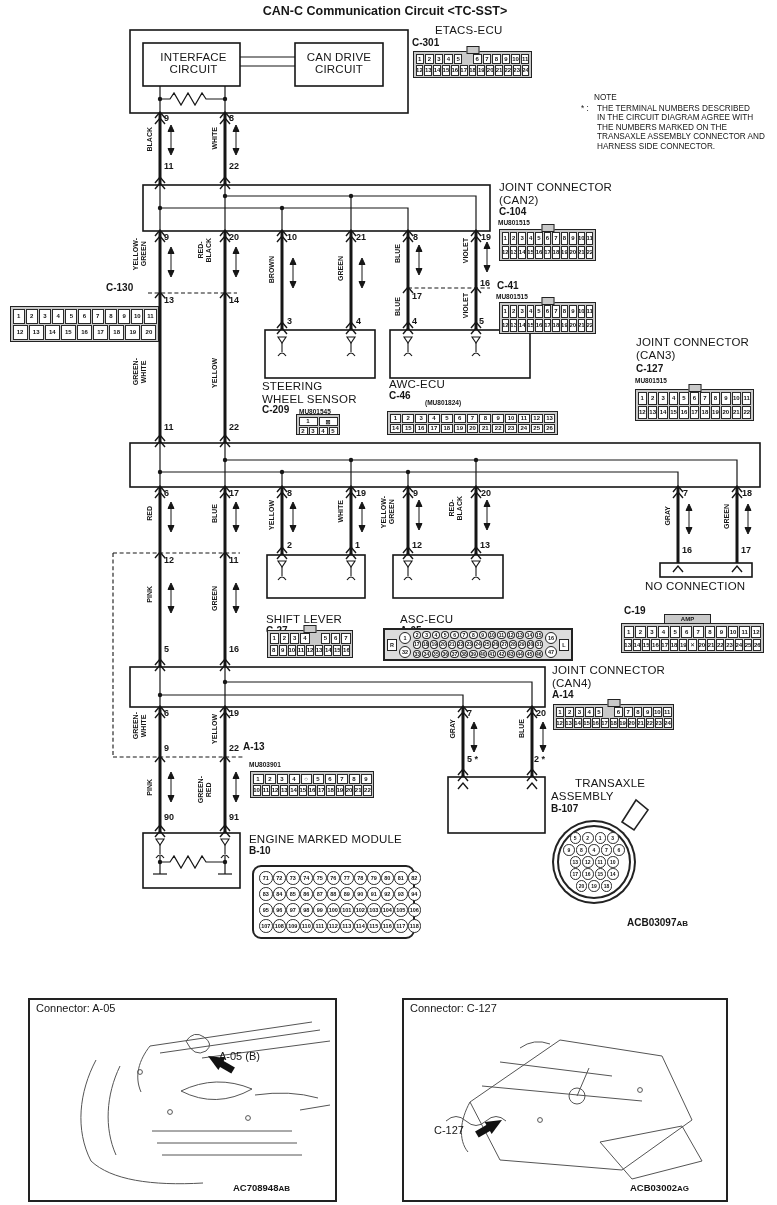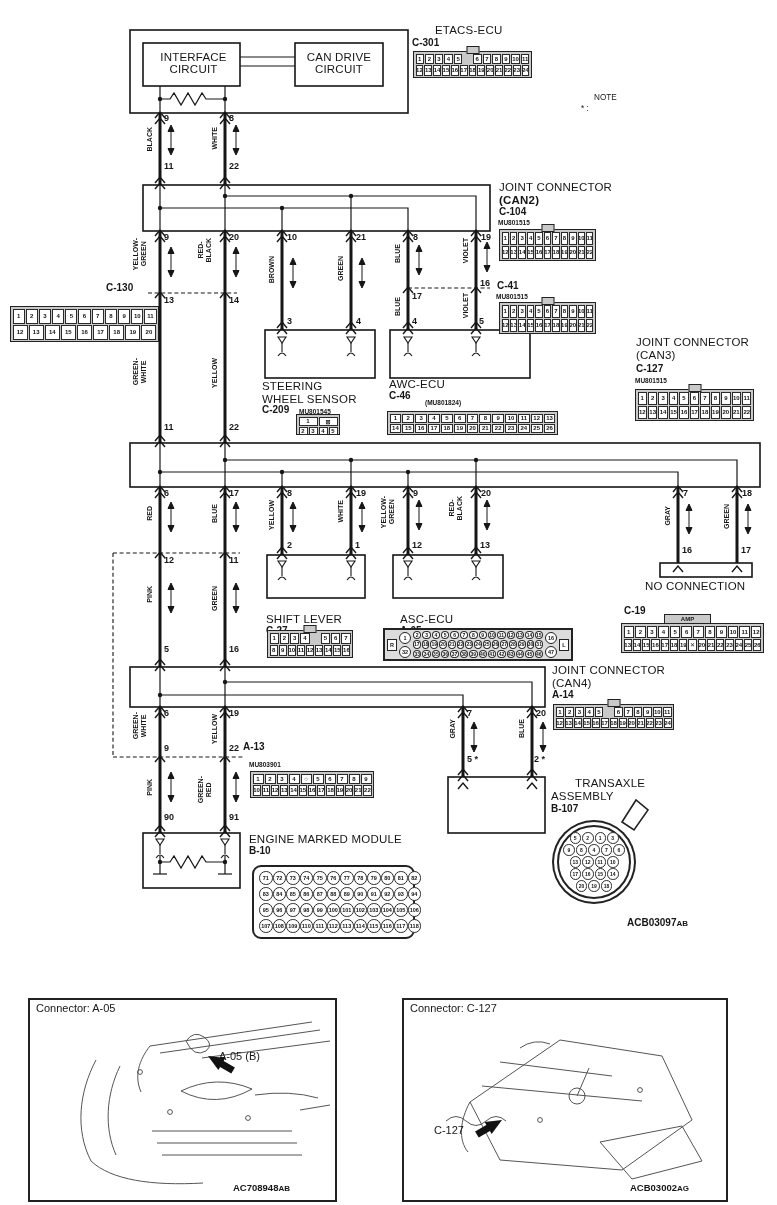--- a/index.html
+++ b/index.html
@@ -305,33 +305,39 @@
       <polygon points="0,0 16,-7 16,7"></polygon>
           <rect x="14" y="-3.6" width="15" height="7.2"></rect>
     </g>
     <g transform="translate(502,1120) rotate(150)">
       <polygon points="0,0 16,-7 16,7"></polygon>
           <rect x="14" y="-3.6" width="15" height="7.2"></rect>
     </g>
   </g>
 </svg>
 
+<div class="lbl t-title" style="left:160px;top:5px;width:450px;">CAN-C Communication Circuit &lt;TC-SST&gt;</div>
 
 <div class="lbl t-comp" style="left:151px;top:51px;width:85px;text-align:center;">INTERFACE
 CIRCUIT</div>
 <div class="lbl t-comp" style="left:299px;top:51px;width:80px;text-align:center;">CAN DRIVE
 CIRCUIT</div>
 <div class="lbl t-comp" style="left:412px;top:24px;margin-left:23px;">ETACS-ECU</div>
 <div class="lbl t-code" style="left:412px;top:38px;">C-301</div>
 
 <div class="lbl t-note" style="left:546px;top:93px;">NOTE</div>
 <div class="lbl t-note" style="left:533px;top:103.5px;">* :</div>
+<div class="lbl t-note" style="left:549px;top:103.5px;">THE TERMINAL NUMBERS DESCRIBED
+IN THE CIRCUIT DIAGRAM AGREE WITH
+THE NUMBERS MARKED ON THE
+TRANSAXLE ASSEMBLY CONNECTOR AND
+HARNESS SIDE CONNECTOR.</div>
 
 <div class="lbl t-comp" style="left:499px;top:181px;">JOINT CONNECTOR</div>
-<div class="lbl t-comp" style="left:499px;top:193.5px;font-weight:bold;">(CAN2)</div>
+<div class="lbl t-comp" style="left:499px;top:193.5px;">(CAN2)</div>
 <div class="lbl t-code" style="left:499px;top:206.5px;">C-104</div>
 <div class="lbl t-part" style="left:498px;top:219px;">MU801515</div>
 
 <div class="lbl t-code" style="left:106px;top:283px;">C-130</div>
 <div class="lbl t-code" style="left:497px;top:281px;">C-41</div>
 <div class="lbl t-part" style="left:496px;top:293px;">MU801515</div>
 
 <div class="lbl t-comp" style="left:636px;top:336px;">JOINT CONNECTOR</div>
 <div class="lbl t-comp" style="left:636px;top:348.5px;">(CAN3)</div>
 <div class="lbl t-code" style="left:636px;top:364px;">C-127</div>

